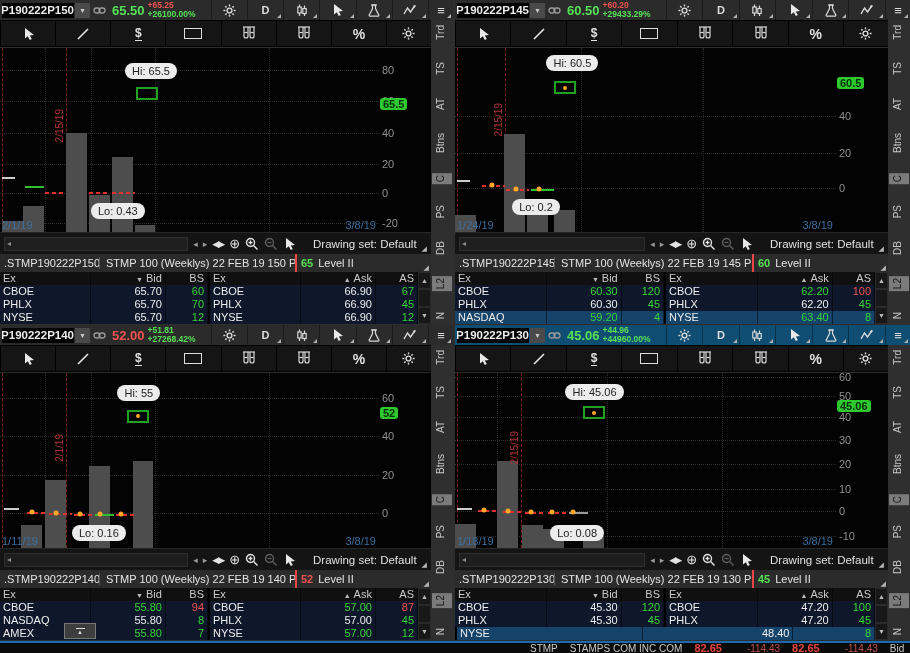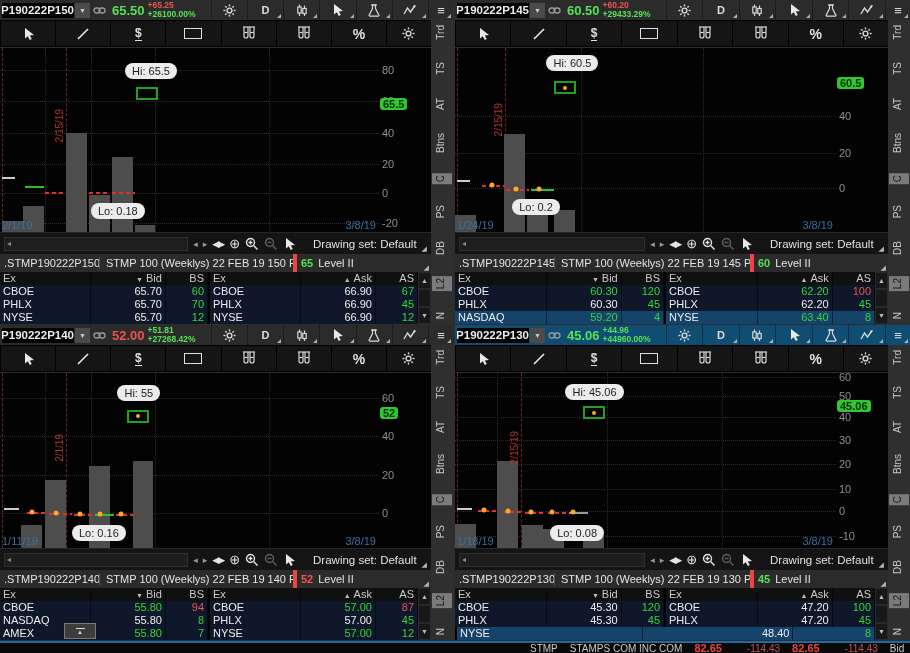--- a/index.html
+++ b/index.html
@@ -57,21 +57,21 @@
   .hscroll{flex:1;height:12px;background:#1e1e1e;border:1px solid #2e2e2e;display:flex;align-items:center;color:#8a8a8a;font-size:8px;padding:0 2px;}
   .navico{color:#e3e3e3;display:flex;align-items:center;font-size:12px;line-height:12px;}
   .navico.sm{font-size:9px;color:#9a9a9a;}
   .navico.dim svg{opacity:.35;}
   .drawset{color:#e0e0e0;font-size:11.5px;white-space:nowrap;padding-left:12px;}
   .corner{color:#b5b5b5;font-size:7px;align-self:flex-end;line-height:10px;}
   
   .l2hdr{height:18px;background:#2b2b2b;display:flex;align-items:center;font-size:11px;color:#e4e4e4;flex:none;position:relative;}
   .l2sym{flex:0 0 95px;padding-left:4px;white-space:nowrap;overflow:hidden;}
   .l2desc{flex:1;border-left:1px solid #555;padding-left:6px;white-space:nowrap;overflow:hidden;}
-  .l2right{flex:0 0 130px;display:flex;align-items:center;border-left:4px solid #ef4444;padding-left:4px;gap:5px;height:100%;}
+  .l2right{flex:0 0 130px;display:flex;align-items:center;border-left:2px solid #ef4444;padding-left:4px;gap:5px;height:100%;}
   .l2pr{font-weight:bold;max-width:17px;overflow:hidden;white-space:nowrap;}
   .l2corner{position:absolute;right:2px;bottom:1px;color:#b5b5b5;font-size:7px;line-height:7px;}
   .l2grid{display:flex;flex:none;}
   .l2rows{flex:1;min-width:0;}
   .l2cols{display:flex;height:13px;background:#101010;color:#c9c9c9;font-size:11px;}
   .l2row{display:flex;height:13px;font-size:11px;}
   .half{flex:1;display:flex;min-width:0;}
   .half.askside{border-left:2px solid #000;}
   .cell{padding:0 3px;white-space:nowrap;overflow:hidden;line-height:13px;border-right:1px solid rgba(0,0,0,.5);}
   .c-ex{flex:1.25}.c-v{flex:1;text-align:right}.c-s{flex:.52;text-align:right}
@@ -242,21 +242,21 @@
               <div class="vbar" style="left: 23.5%; height: 20%;"></div>
               <div class="vbar" style="left: 29.5%; height: 41%;"></div>
               <div class="vbar" style="left: 35.5%; height: 4%;"></div>
               <div class="dash" style="left: 0.5%; width: 3.5%; top: 70%; background: rgb(204, 204, 204);"></div>
               <div class="dash" style="left: 6.5%; width: 5%; top: 75%; background: rgb(47, 191, 47);"></div>
               <div class="dash" style="left: 12%; width: 5.5%; top: 78%; background: repeating-linear-gradient(90deg, rgb(224, 48, 48) 0px, rgb(224, 48, 48) 4px, transparent 4px, transparent 7px);"></div>
               <div class="dash" style="left: 23.5%; width: 5%; top: 78.5%; background: repeating-linear-gradient(90deg, rgb(224, 48, 48) 0px, rgb(224, 48, 48) 4px, transparent 4px, transparent 7px);"></div>
               <div class="dash" style="left: 29.5%; width: 6%; top: 78.5%; background: repeating-linear-gradient(90deg, rgb(224, 48, 48) 0px, rgb(224, 48, 48) 4px, transparent 4px, transparent 7px);"></div>
               <div class="hibox" style="left: 36%; top: 21%;"></div>
               <div class="callout" style="left: 33%; top: 8%;">Hi: 65.5</div>
-              <div class="callout" style="left: 24%; top: 84%;">Lo: 0.18</div>
+              <div class="callout" style="left: 24%; top: 84%;">Lo: 0.43</div>
               <div class="dlabel l">2/1/19</div>
               <div class="dlabel r">3/8/19</div>
             </div>
             <div class="axis">
               <div class="tick" style="top: 12%;">80</div>
               <div class="tick" style="top: 29%;">60</div>
               <div class="tick" style="top: 46%;">40</div>
               <div class="tick" style="top: 63%;">20</div>
               <div class="tick" style="top: 79%;">0</div>
               <div class="tick" style="top: 95%;">-20</div>

